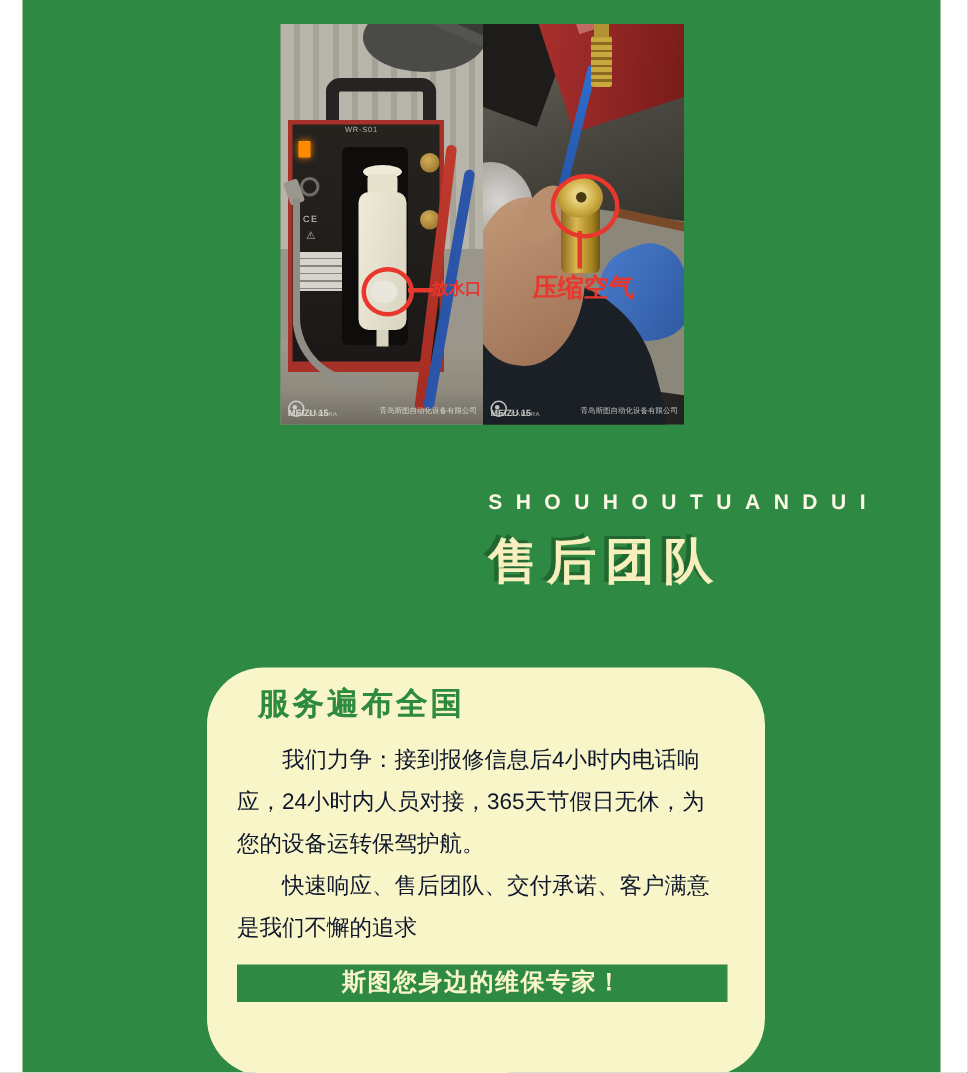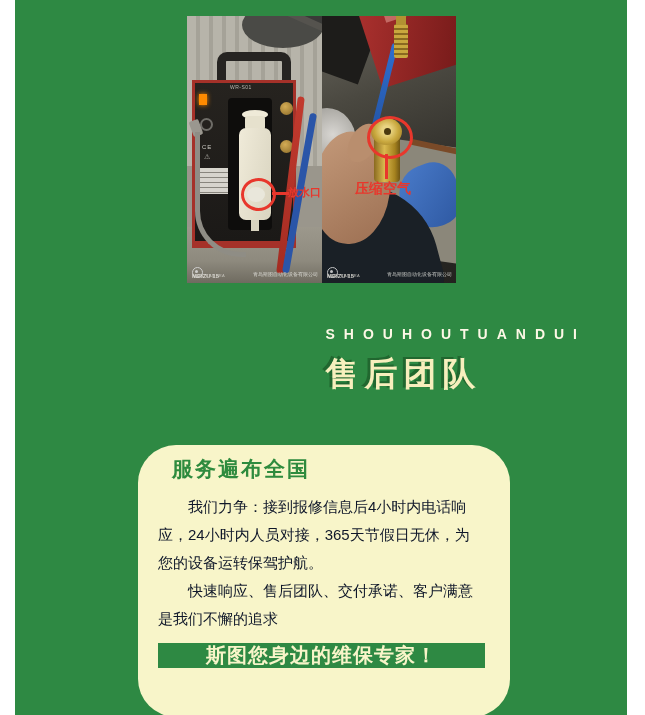--- a/index.html
+++ b/index.html
@@ -84,21 +84,21 @@
     background:repeating-linear-gradient(0deg,#c9a83e 0 3px,#8a6a20 3px 5px);}
   .pr-valve-top{left:74px;top:0;width:10px;height:9px;background:#b29232;}
   .pr-brass{left:52px;top:108px;width:26px;height:58px;border-radius:4px;
     background:linear-gradient(90deg,#8a6a20,#d9b94f 40%,#a5821f 80%,#6f5514);}
   .pr-brass-tip{left:49px;top:102px;width:31px;height:27px;border-radius:50%;
     background:radial-gradient(circle at 50% 45%,#e9d482 0 20%,#c9a83e 55%,#8a6a20);}
   .pr-brass-hole{left:62px;top:112px;width:7px;height:7px;border-radius:50%;background:#4a3a10;}
   .pr-anno-circle{left:45px;top:100px;width:40px;height:37px;border:3px solid #e8372c;
     border-radius:50%;z-index:5;}
   .pr-anno-line{left:63px;top:138px;width:3px;height:25px;background:#e8372c;z-index:5;}
-  .pr-anno-text{left:33px;top:164px;font-size:14px;font-weight:bold;color:#e8372c;
+  .pr-anno-text{left:33px;top:164px;font-size:17px;font-weight:bold;color:#e8372c;
     white-space:nowrap;z-index:5;}
 
   
   .wm{position:absolute;left:5px;bottom:5px;display:flex;gap:3px;align-items:center;
     opacity:.85;z-index:6;}
   .wm-cam{position:relative;width:9px;height:9px;border:1px solid #ddd;border-radius:50%;flex:none;}
   .wm-cam::after{content:"";position:absolute;left:2px;top:2px;width:3px;height:3px;
     border-radius:50%;background:#ddd;}
   .wm-brand{font-size:6px;color:#e8e6e0;font-weight:bold;line-height:1.3;white-space:nowrap;}
   .wm-sub{font-size:4px;color:#cfcdc6;letter-spacing:.4px;white-space:nowrap;}
@@ -112,21 +112,21 @@
     margin-right:-6px;text-shadow:-3px -2px 0 rgba(20,70,28,.5);}
   .hero-tag{margin-top:10px;font-size:13px;font-weight:bold;font-style:italic;color:#c3d23d;
     letter-spacing:6px;margin-right:-6px;}
 
   
   .card{position:absolute;left:138px;top:445px;width:372px;height:272px;background:#f8f5c9;
     border-radius:38px;box-sizing:border-box;padding:10px 28px 0 20px;overflow:hidden;}
   .card h2{margin:0 0 10px 14px;font-size:21px;font-weight:bold;color:#2e8b3e;letter-spacing:2px;}
   .card p{margin:0;font-size:15px;line-height:28px;color:#0f172a;text-indent:2em;}
   .btn{margin-top:10px;width:327px;height:25px;line-height:25px;background:#2e8943;
-    color:#f8f5c9;text-align:center;font-size:20px;font-weight:bold;letter-spacing:1px;
+    color:#f8f5c9;text-align:center;font-size:16px;font-weight:bold;letter-spacing:1px;
     cursor:pointer;}
 </style>
 </head>
 <body>
 
 <div class="stage">
   <div class="green-panel"></div>
 
   <div class="photos">
 

